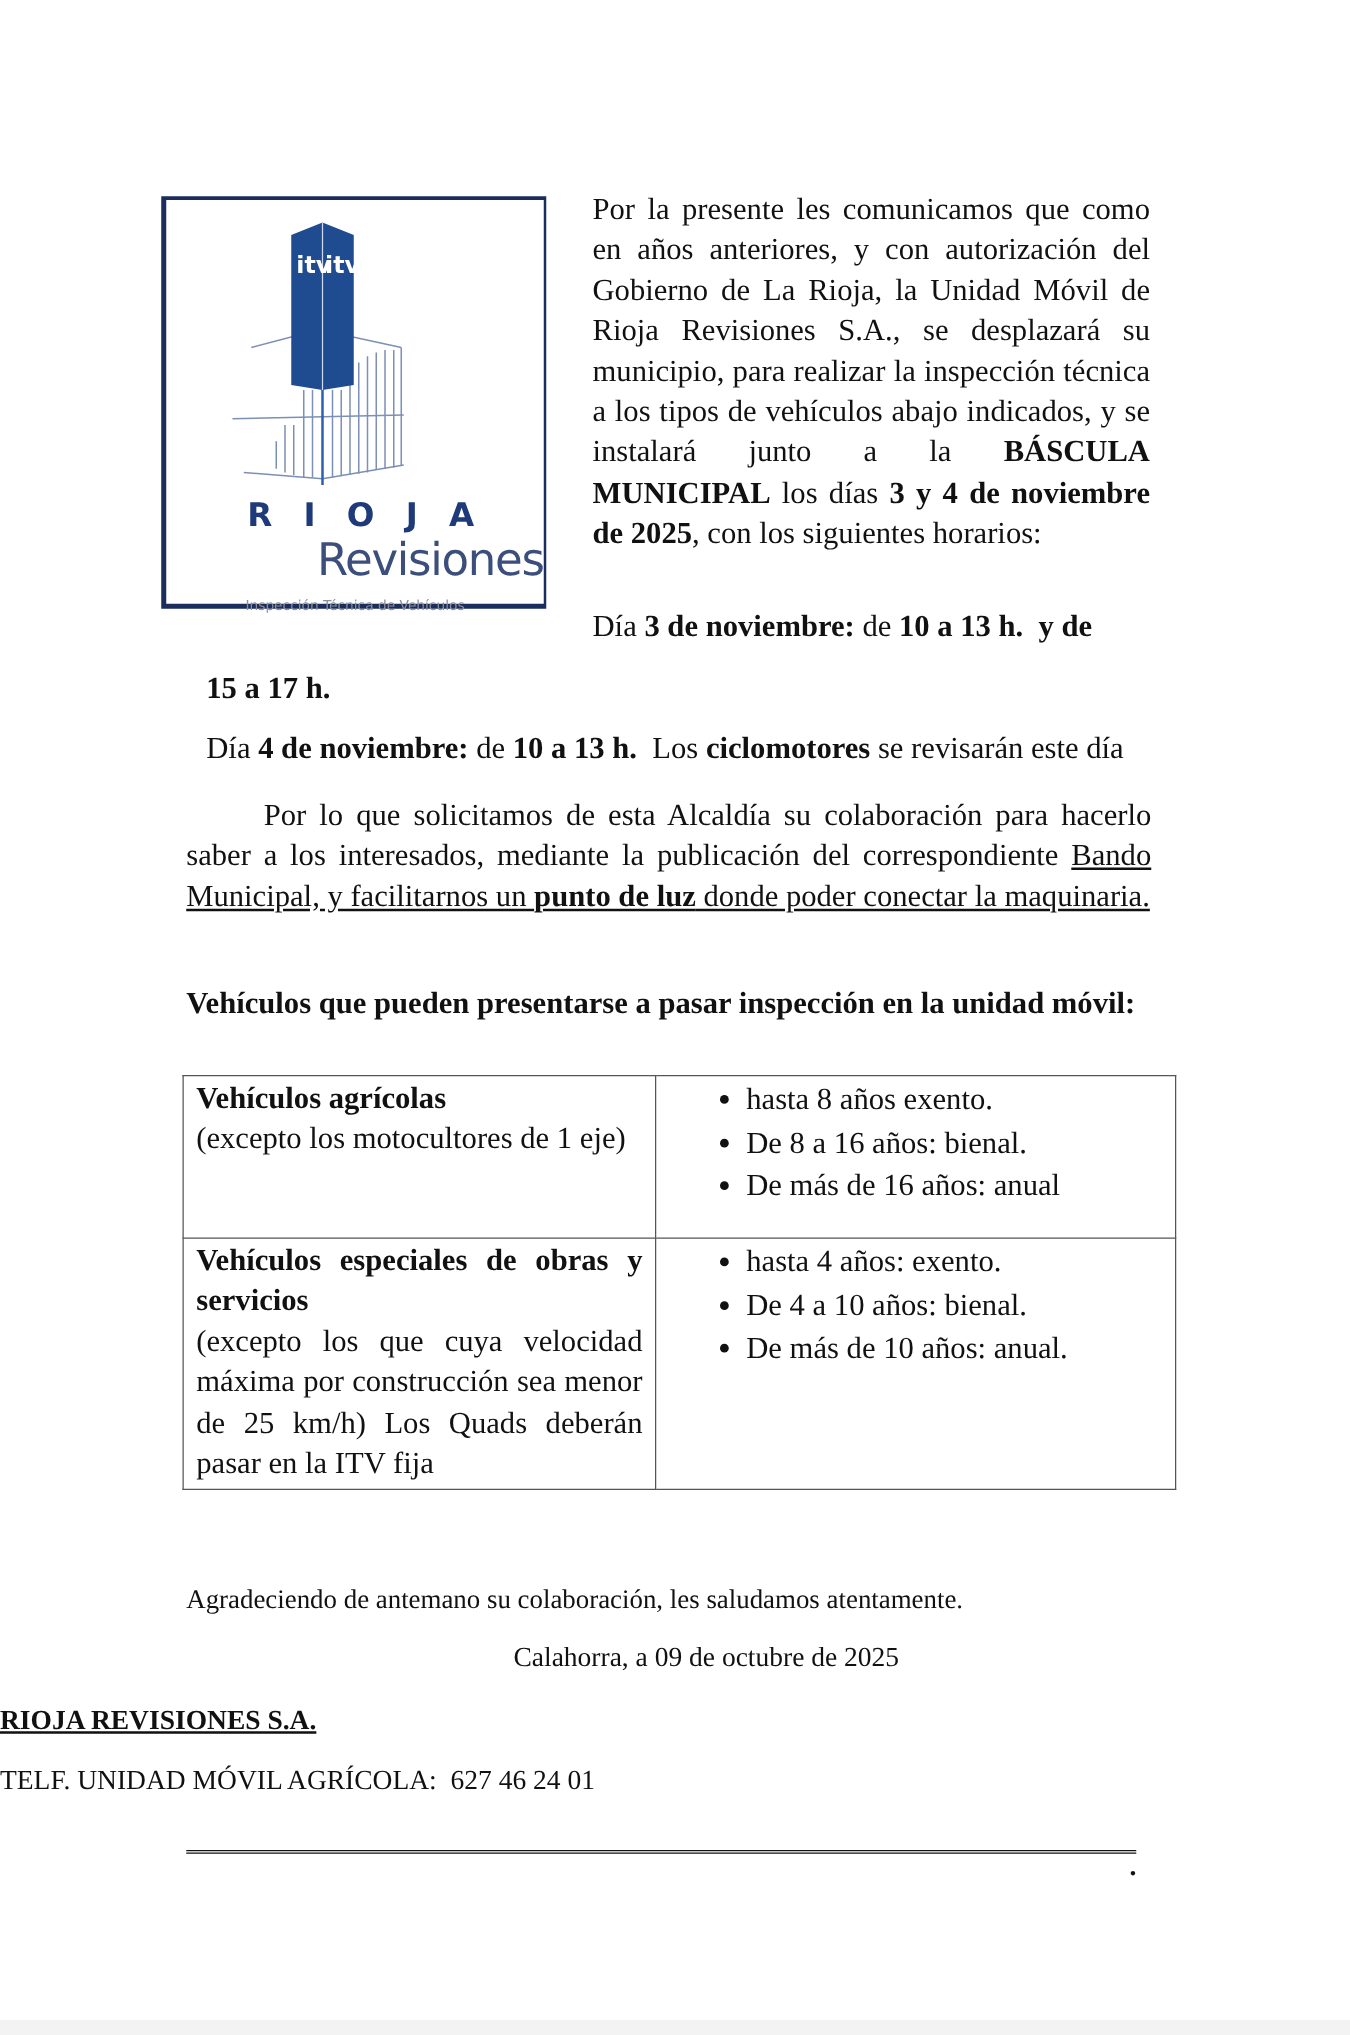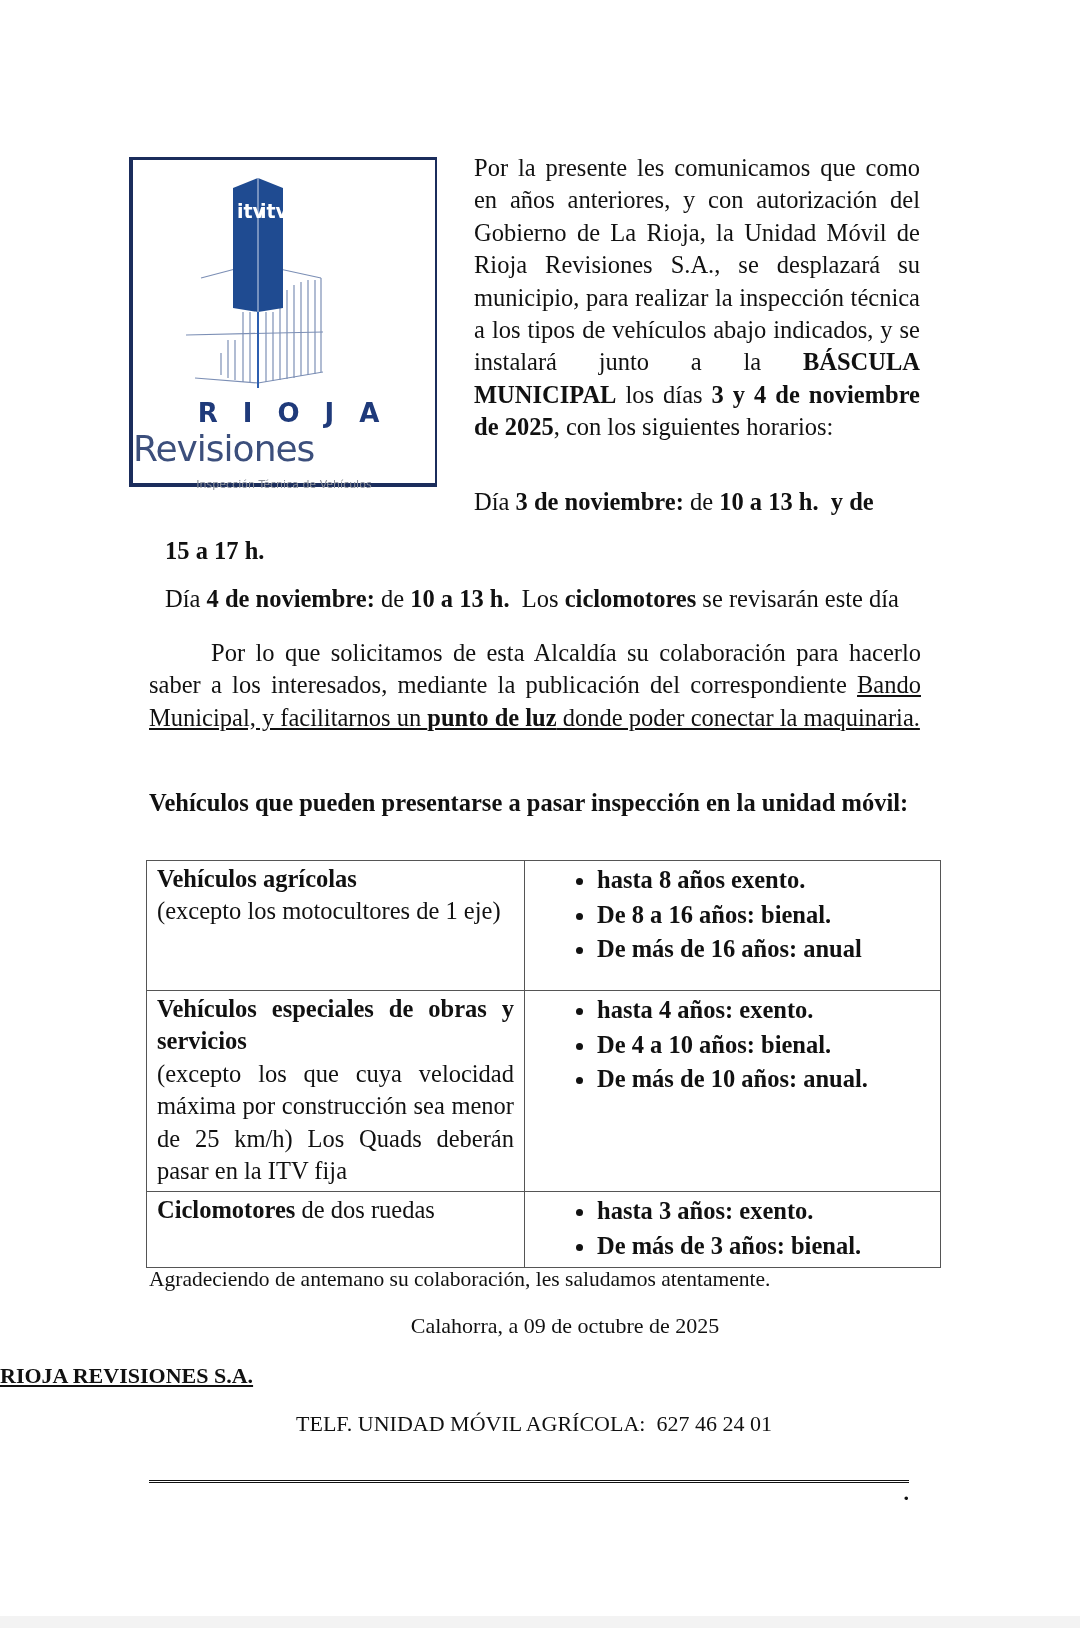--- a/index.html
+++ b/index.html
@@ -11,21 +11,21 @@
   .logo-box {
     position: absolute; left: 129px; top: 157px; width: 308px; height: 330px;
     border: 4px solid #1b2d5c; border-right-width: 2px; border-top-width: 3px; box-sizing: border-box;
   }
   .logo-box svg { position: absolute; left: 0; top: 0; }
   .logo-rioja {
     position: absolute; left: 0; width: 100%; top: 238px; text-align: center;
     font-family: "DejaVu Sans", sans-serif; font-weight: bold; font-size: 26px; color: #1f3a7a; letter-spacing: 25px; padding-left: 34px; box-sizing: border-box;
   }
   .logo-rev {
-    position: absolute; left: 0; width: 100%; top: 268px; text-align: left;
+    position: absolute; left: 0; width: 100%; top: 268px; text-align: right;
     font-family: "DejaVu Sans", sans-serif; font-size: 36px; color: #3c4f7c; letter-spacing: -1px;
   }
   .logo-sub {
     position: absolute; left: 0; width: 100%; top: 318px; text-align: center;
     font-family: "DejaVu Sans", sans-serif; font-size: 11px; color: #8a8f99;
   }
   .intro {
     position: absolute; left: 474px; top: 152px; width: 446px;
     font-size: 24.5px; line-height: 32.4px; text-align: justify;
   }
@@ -36,26 +36,26 @@
   .req { position: absolute; left: 149px; top: 637px; width: 772px; font-size: 24.5px; line-height: 32.4px; text-align: justify; }
   .req .indent { display: inline-block; width: 62px; }
   .u { text-decoration: underline; }
   .heading { position: absolute; left: 149px; top: 787px; width: 780px; font-size: 24.5px; line-height: 32.4px; font-weight: bold; }
   table.vt {
     position: absolute; left: 146px; top: 860px; width: 795px; border-collapse: collapse;
     font-size: 24.5px; line-height: 32.4px;
   }
   table.vt td { border: 1px solid #555; vertical-align: top; padding: 2px 10px 4px 10px; }
   table.vt td.c1 { width: 357px; text-align: justify; }
-  table.vt ul { margin: 0; padding-left: 62px; list-style: disc; font-weight: bold; }
+  table.vt ul { margin: 0; padding-left: 62px; list-style: disc; }
   table.vt li { line-height: 34.5px; }
   .closing { position: absolute; left: 149px; top: 1264px; font-size: 21.5px; line-height: 30px; }
   .place-date { position: absolute; left: 0; width: 1130px; top: 1313px; text-align: center; font-size: 22px; }
   .company { position: absolute; left: 0; width: 1070px; top: 1363px; text-align: left; font-size: 22px; font-weight: bold; text-decoration: underline; }
-  .phone { position: absolute; left: 0; width: 1068px; top: 1411px; text-align: center; font-size: 22px; }
+  .phone { position: absolute; left: 0; width: 1068px; top: 1411px; font-size: 22px; }
   .addressee { position: absolute; left: 149px; top: 1480px; width: 760px; font-size: 22px; font-weight: bold; border-bottom: 3px double #111; line-height: 26px; }
   .addressee .dot { position: absolute; right: 0; top: 0; }
 </style>
 </head>
 <body>
 
 <div class="logo-box">
   <svg width="304" height="326" viewBox="0 0 304 326">
 
     <g stroke="#7c8fb5" stroke-width="1.2">
@@ -125,29 +125,20 @@
   <tr>
     <td class="c1"><b>Vehículos especiales de obras y servicios</b><br><span>(excepto los que cuya velocidad máxima por construcción sea menor de 25 km/h) Los Quads deberán pasar en la ITV fija</span></td>
     <td>
           <ul>
       <li>hasta 4 años: exento.</li>
       <li>De 4 a 10 años: bienal.</li>
       <li>De más de 10 años: anual.</li>
     </ul>
         </td>
   </tr>
-  <tr>
-    <td class="c1"><b>Ciclomotores</b><span> de dos ruedas</span></td>
-    <td>
-          <ul>
-      <li>hasta 3 años: exento.</li>
-      <li>De más de 3 años: bienal.</li>
-    </ul>
-        </td>
-  </tr>
 </tbody>
   </table>
 
 <div class="closing">Agradeciendo de antemano su colaboración, les saludamos atentamente.</div>
 <div class="place-date">Calahorra, a 09 de octubre de 2025</div>
 <div class="company">RIOJA REVISIONES S.A.</div>
 <div class="phone" style="white-space:pre">TELF. UNIDAD MÓVIL AGRÍCOLA:  627 46 24 01</div>
 <div class="addressee">
   <span class="dot">.</span>
 </div>

